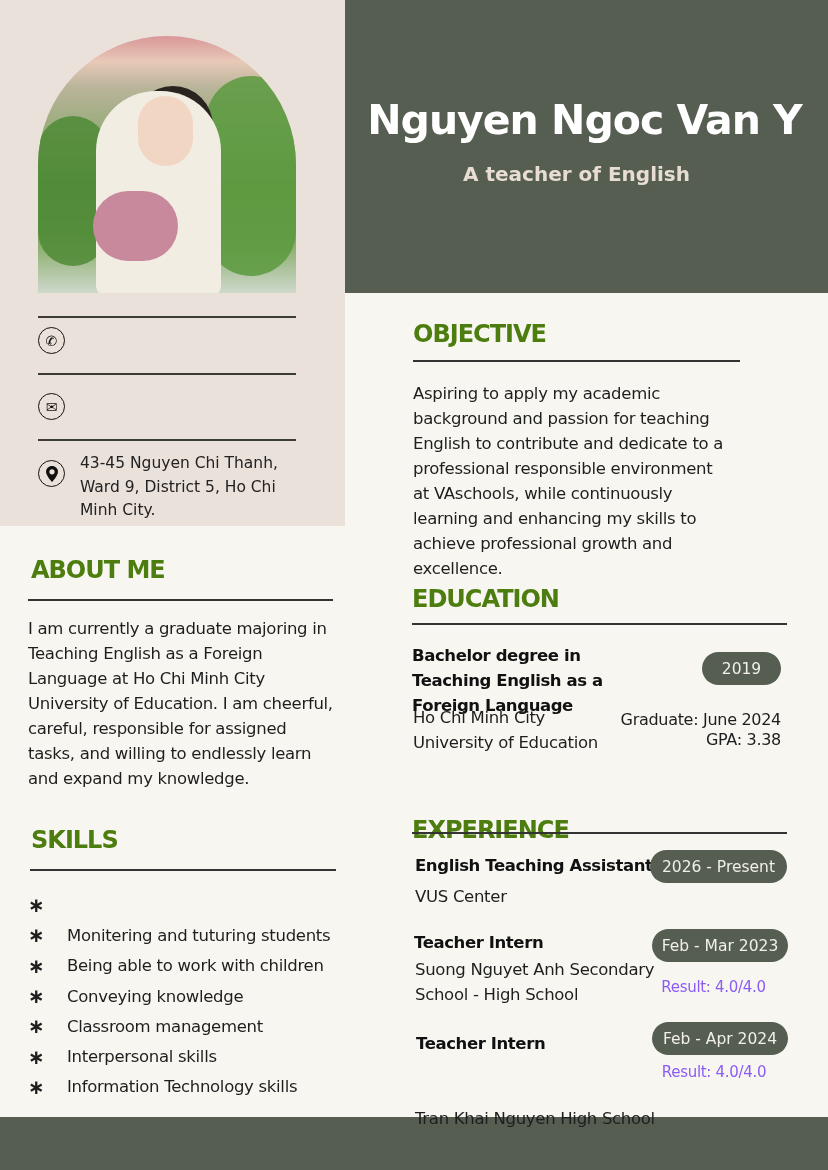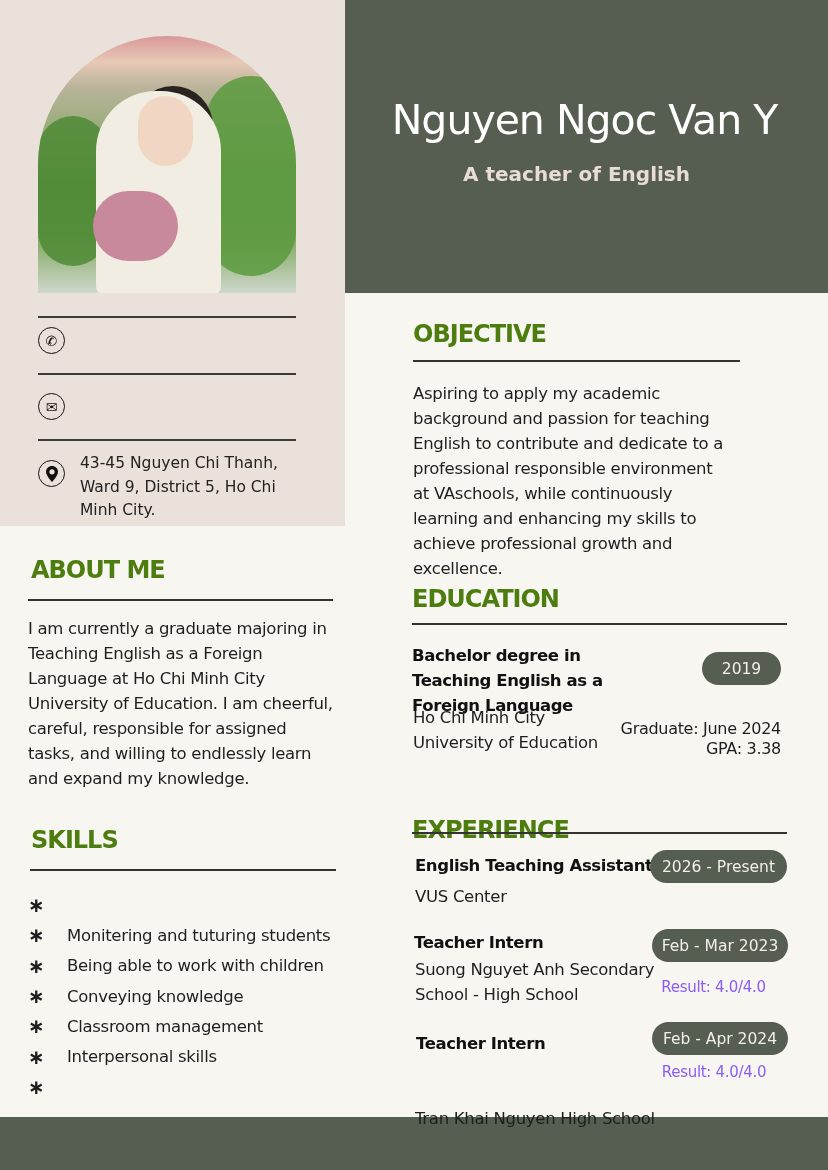--- a/index.html
+++ b/index.html
@@ -18,21 +18,21 @@
   .header-panel {
     position: absolute; left: 345px; top: 0; width: 483px; height: 293px;
     background: #565e52;
   }
   .footer-bar {
     position: absolute; left: 0; top: 1117px; width: 828px; height: 53px;
     background: #565e52;
   }
   .name {
     position: absolute; left: 345px; top: 96px; width: 463px; text-align: center;
-    font-size: 41px; font-weight: normal; color: #ffffff; letter-spacing: -1px; padding-left: 16px;
+    font-size: 41px; font-weight: bold; color: #ffffff; letter-spacing: -1px; padding-left: 16px;
   }
   .subtitle {
     position: absolute; left: 345px; top: 162px; width: 463px; text-align: center;
     font-size: 20px; font-weight: bold; color: #e8ddd4;
   }
   .photo {
     position: absolute; left: 38px; top: 36px; width: 258px; height: 257px;
     border-radius: 129px 129px 0 0;
     overflow: hidden;
     background: linear-gradient(180deg, #d99797 0%, #e8c9b8 10%, #b9b49a 20%, #92aa74 40%, #6c9a4c 60%, #86ab66 80%, #cfd8cc 100%);
@@ -67,21 +67,21 @@
   .skills-list li { display: flex; height: 30.3px; align-items: center; font-size: 16.5px; color: #1e1e1e; letter-spacing: -0.3px; }
   .skills-list .bullet { width: 39px; font-size: 20px; font-weight: bold; }
 
   .pill {
     position: absolute; background: #565e52; color: #f0efe8; border-radius: 17px;
     height: 33px; display: flex; align-items: center; justify-content: center;
     font-size: 15.5px; white-space: nowrap;
   }
   .bold-title { position: absolute; font-size: 16.5px; font-weight: bold; color: #111; letter-spacing: -0.4px; line-height: 25px; }
   .plain { position: absolute; font-size: 16.5px; color: #1e1e1e; letter-spacing: -0.3px; line-height: 25px; }
-  .right-plain { position: absolute; font-size: 16px; color: #1e1e1e; text-align: right; letter-spacing: -0.3px; line-height: 21px; margin-top: 9px; }
+  .right-plain { position: absolute; font-size: 16px; color: #1e1e1e; text-align: right; letter-spacing: -0.3px; line-height: 21px; }
   .result { position: absolute; font-size: 15px; color: #8b5cf6; text-align: center; letter-spacing: -0.3px; }
 </style>
 </head>
 <body>
 
 <div class="left-panel"></div>
 <div class="header-panel"></div>
 <div class="footer-bar"></div>
 
 <div class="photo">
@@ -134,20 +134,21 @@
   <li>
       <span class="bullet">∗</span>
       <span>Classroom management</span>
     </li>
   <li>
       <span class="bullet">∗</span>
       <span>Interpersonal skills</span>
     </li>
   <li>
       <span class="bullet">∗</span>
+      <span>Information Technology skills</span>
     </li>
 </ul>
 
 <h2 class="section-title" style="left:413px; top:320px">OBJECTIVE</h2>
 <div class="rule" style="left:413px; top:360px; width:327px"></div>
 <p class="body-text" style="left:413px; top:381px; width:320px">Aspiring to apply my academic background and passion for teaching English to contribute and dedicate to a professional responsible environment at VAschools, while continuously learning and enhancing my skills to achieve professional growth and excellence.</p>
 
 <h2 class="section-title" style="left:412px; top:585px">EDUCATION</h2>
 <div class="rule" style="left:412px; top:623px; width:375px"></div>
 <div class="bold-title" style="left:412px; top:643px; width:250px">Bachelor degree in Teaching English as a Foreign Language</div>

